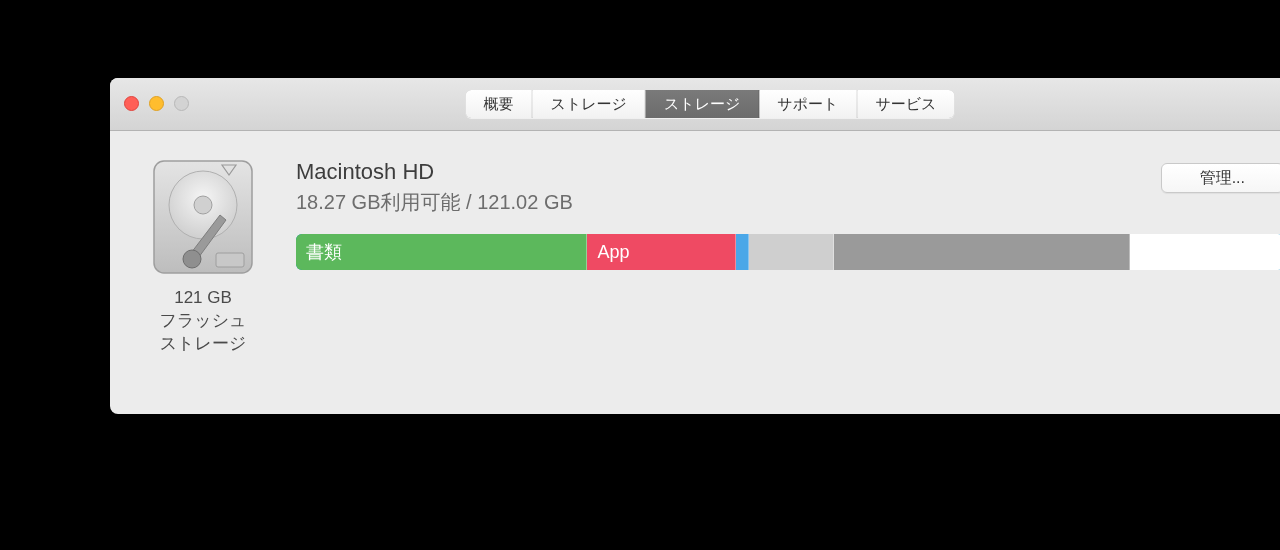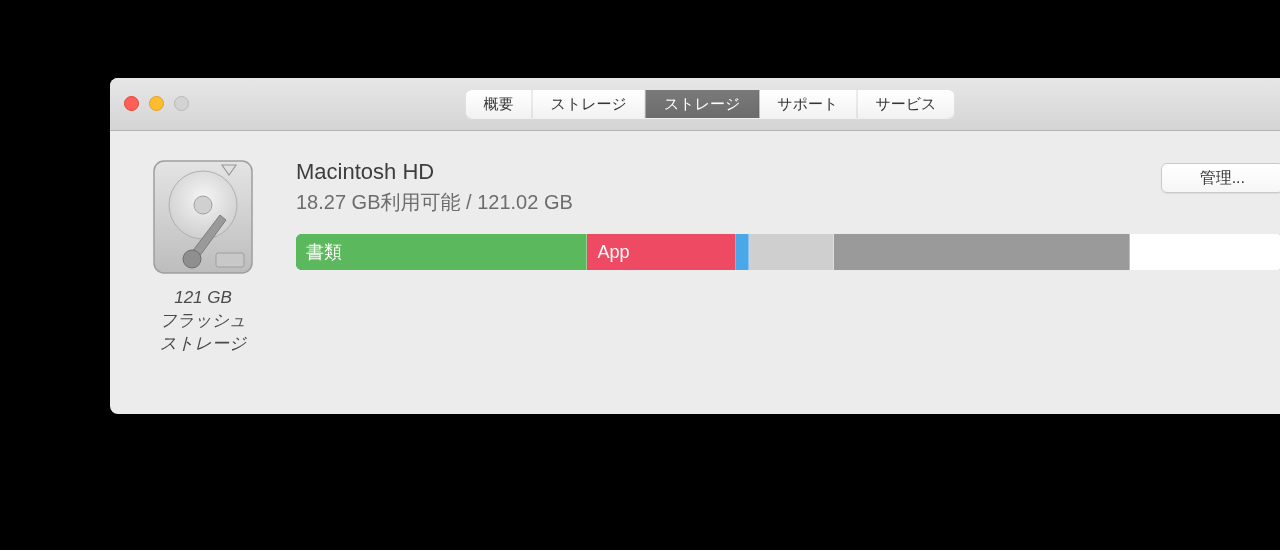--- a/index.html
+++ b/index.html
@@ -86,21 +86,20 @@
     width: 110px;
     height: 120px;
     margin: 0 auto 10px auto;
     position: relative;
   }
   .drive-icon-wrap svg { width: 100%; height: 100%; }
   .drive-size {
     font-size: 17px;
     color: #4a4a4a;
     line-height: 1.35;
-    font-style: italic;
   }
   .info-col {
     flex: 1;
     padding-left: 26px;
     padding-top: 2px;
     position: relative;
   }
   .vol-name {
     font-size: 22px;
     color: #3d3d3d;

